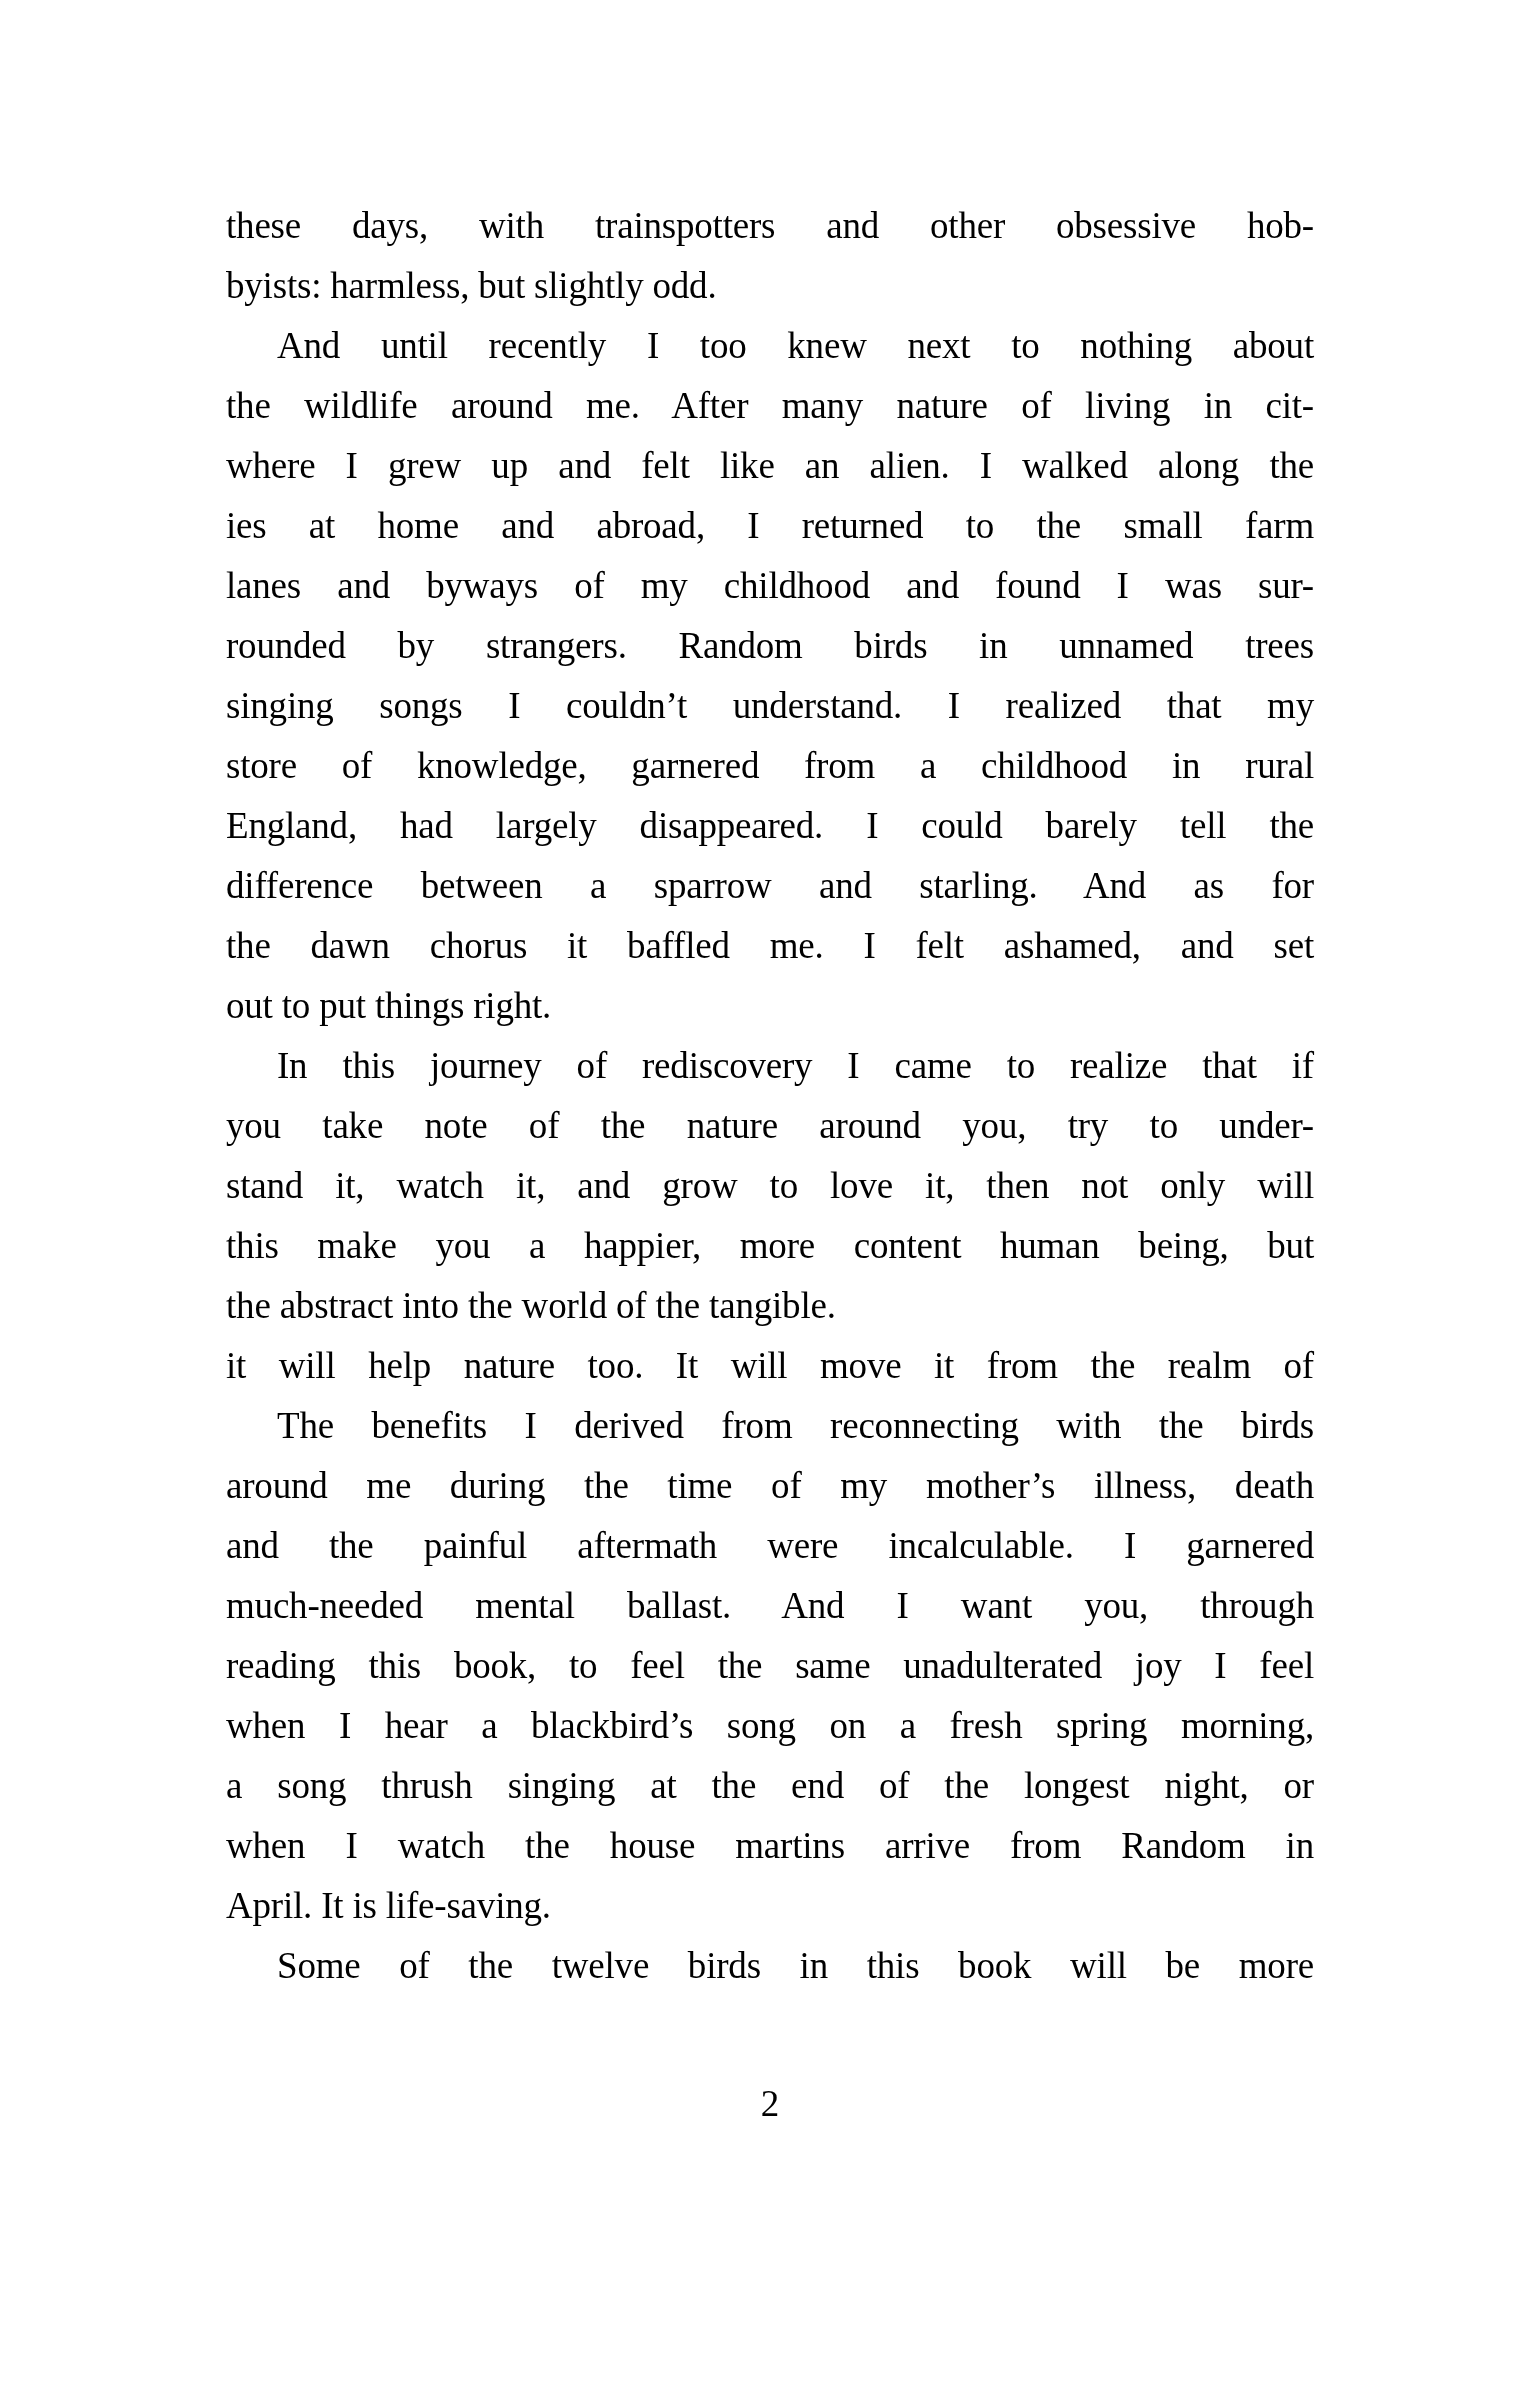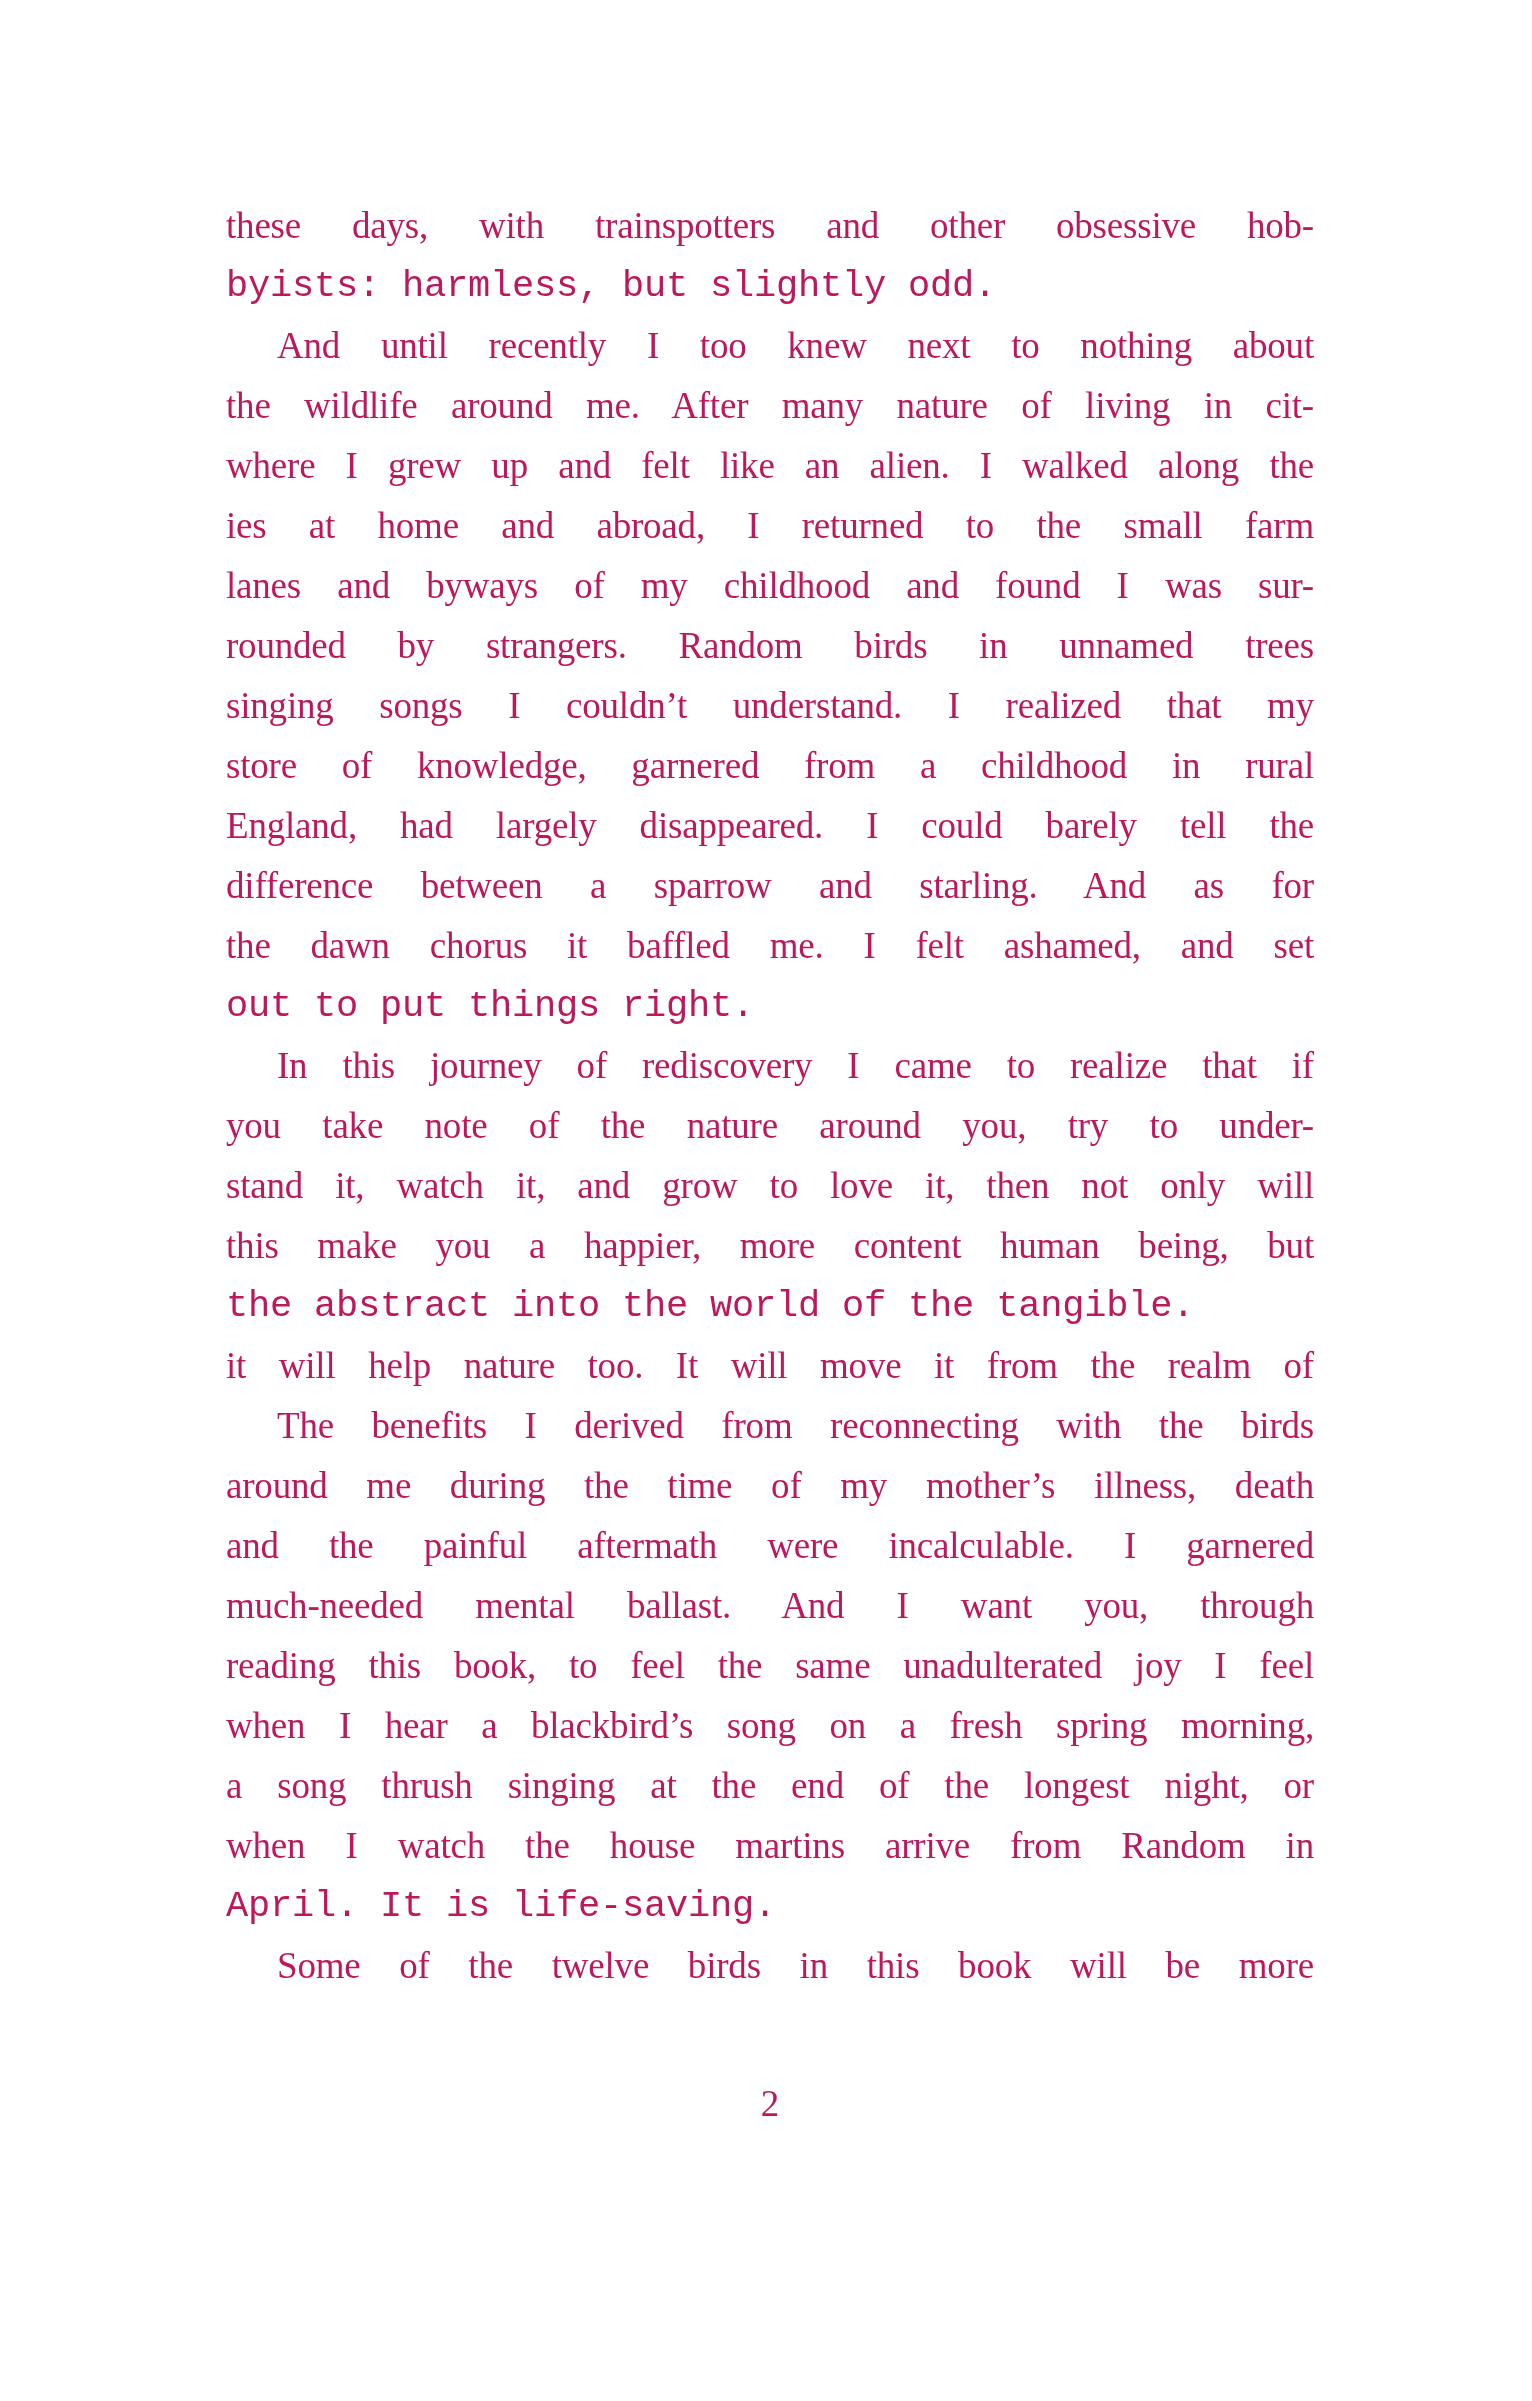--- a/index.html
+++ b/index.html
@@ -29,36 +29,35 @@
     text-align: justify;
     text-align-last: justify;
     white-space: nowrap;
   }
   .line.indent {
     text-indent: 51px;
     font-family: Liberation Serif, serif;
   }
   .line.para-end {
     text-align-last: left;
-    font-family: Liberation Mono, monospace;
   }
   .page-num {
     position: absolute;
     top: 2074px;
     left: 226px;
     width: 1088px;
     text-align: center;
     font-size: 37px;
     line-height: 60px;
   }
 </style>
 </head>
 <body>
 
-<div class="page" style="background: rgb(255, 255, 255); color: #be185d;">
+<div class="page" style="background: rgb(255, 255, 255); color: #000000;">
   <div class="text-block">
       <div class="line">these days, with trainspotters and other obsessive hob-</div>
       <div class="line para-end">byists: harmless, but slightly odd.</div>
       <div class="line indent">And until recently I too knew next to nothing about</div>
       <div class="line">the wildlife around me. After many nature of living in cit-</div>
       <div class="line">where I grew up and felt like an alien. I walked along the</div>
       <div class="line">ies at home and abroad, I returned to the small farm</div>
       <div class="line">lanes and byways of my childhood and found I was sur-</div>
       <div class="line">rounded by strangers. Random birds in unnamed trees</div>
       <div class="line">singing songs I couldn’t understand. I realized that my</div>

